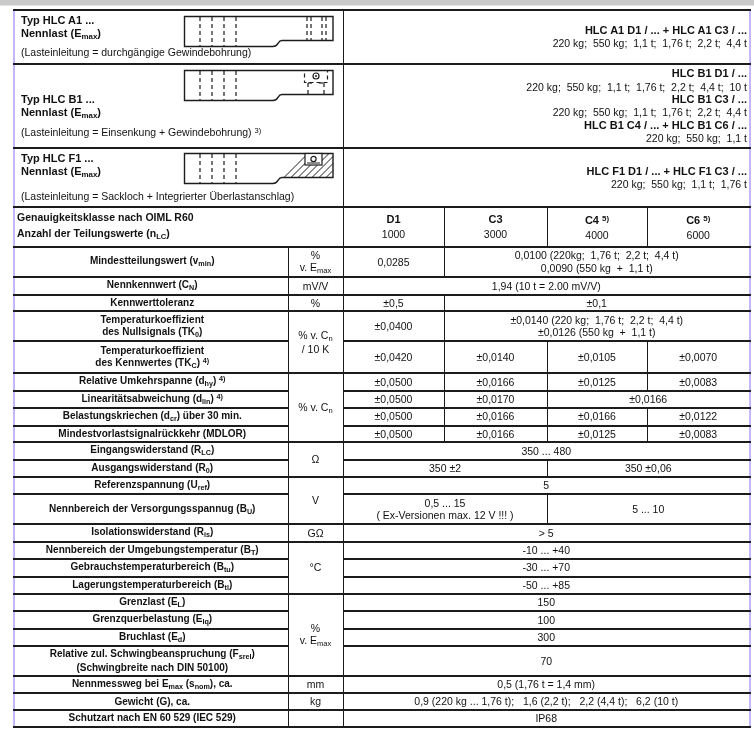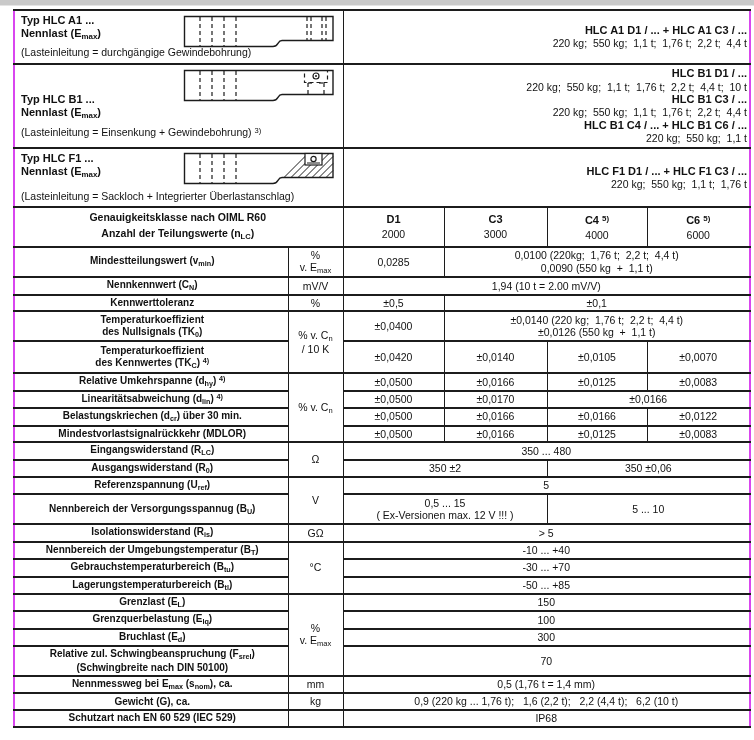--- a/index.html
+++ b/index.html
@@ -1,20 +1,20 @@
 <!DOCTYPE html>
 <html><head>
 <meta charset="utf-8">
 <style>
   html,body{margin:0;padding:0;background:#ffffff;}
   .page{position:relative;width:754px;height:740px;background:#ffffff;overflow:hidden;
         font-family:"Liberation Sans",sans-serif;color:#111;}
   .topbar{position:absolute;left:0;top:0;width:754px;height:5px;background:#c9c9c9;border-bottom:1px solid #e4e4e4;}
   table.spec{position:absolute;left:13px;top:9px;width:737px;border-collapse:collapse;table-layout:fixed;
-             border:2px solid #d946ef;}
+             border:2px solid #c4b5fd;}
   td{border:1px solid #1c1c1c;border-top-width:2px;border-bottom-width:2px;
      padding:1px 4px;font-size:10.5px;line-height:1.22;vertical-align:middle;overflow:hidden;}
   sub{font-size:0.72em;vertical-align:-0.22em;letter-spacing:0;}
   sup{font-size:0.72em;vertical-align:0.38em;}
   .lab{font-weight:bold;font-size:10px;text-align:center;padding-left:6px;}
   .unit{text-align:center;white-space:pre-wrap;}
   .val{text-align:center;white-space:pre-wrap;}
   
   .typecell{position:relative;padding:0;}
   .t-title{position:absolute;left:6px;font-weight:bold;font-size:11px;line-height:1.18;}
@@ -141,27 +141,27 @@
       </td>
       <td colspan="4" class="variantcell">
         <div class="vgroup">
           <div class="models">HLC F1 D1 / ... + HLC F1 C3 / ...</div>
           <div class="caps">220 kg;  550 kg;  1,1 t;  1,76 t</div>
         </div>
       </td>
     </tr>
 
     <tr class="h32">
-      <td colspan="2" class="classlabel" style="padding-left:2px;text-align:center;">
+      <td colspan="2" class="classlabel" style="padding-left:2px;">
         <div>Genauigkeitsklasse nach OIML R60</div>
         <div>Anzahl der Teilungswerte (n<sub>LC</sub>)</div>
       </td>
       <td style="padding:0;">
         <div class="cl-name">D1</div>
-        <div class="cl-count">2000</div>
+        <div class="cl-count">1000</div>
       </td>
       <td style="padding:0;">
         <div class="cl-name">C3</div>
         <div class="cl-count">3000</div>
       </td>
       <td style="padding:0;">
         <div class="cl-name">C4 <sup>5)</sup></div>
         <div class="cl-count">4000</div>
       </td>
       <td style="padding:0;">

